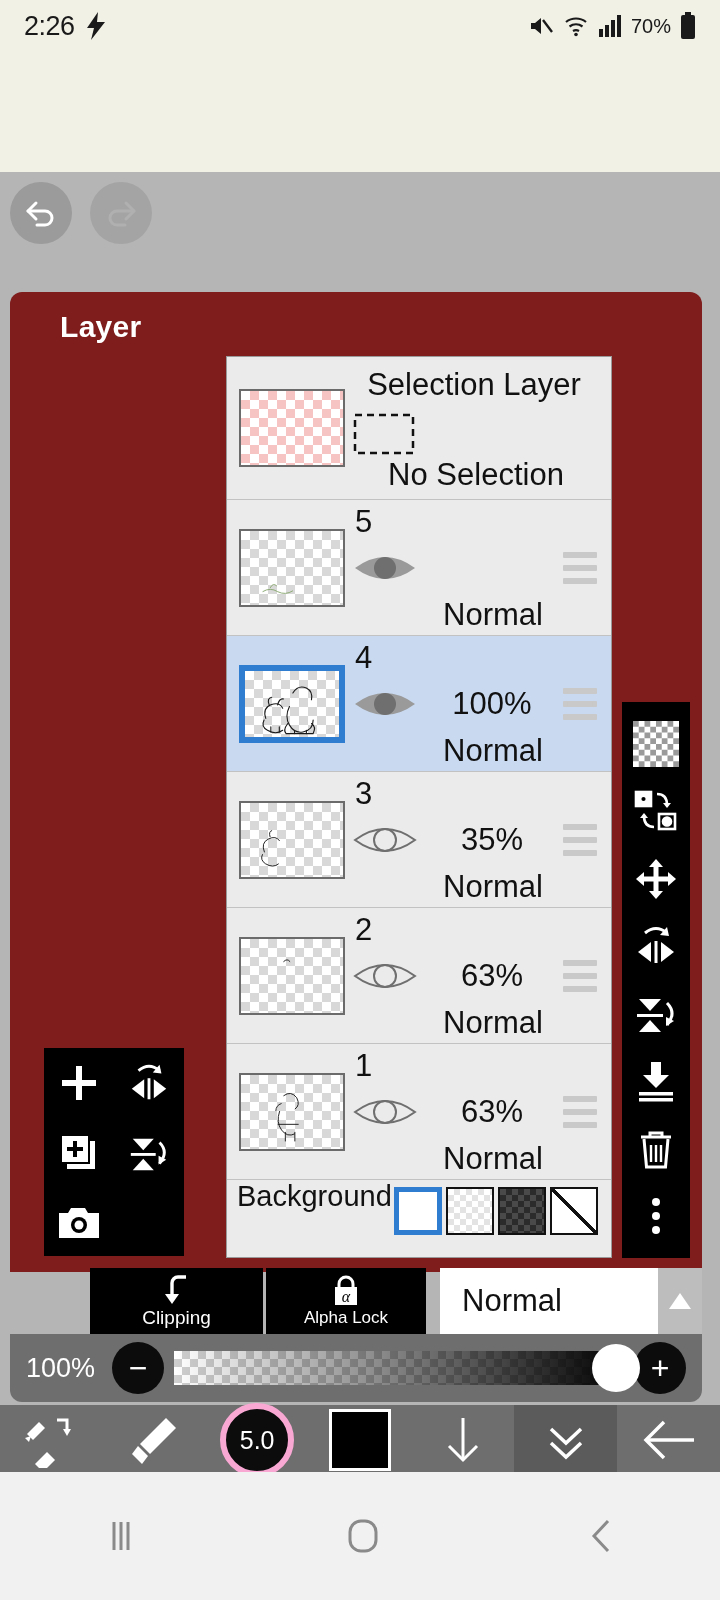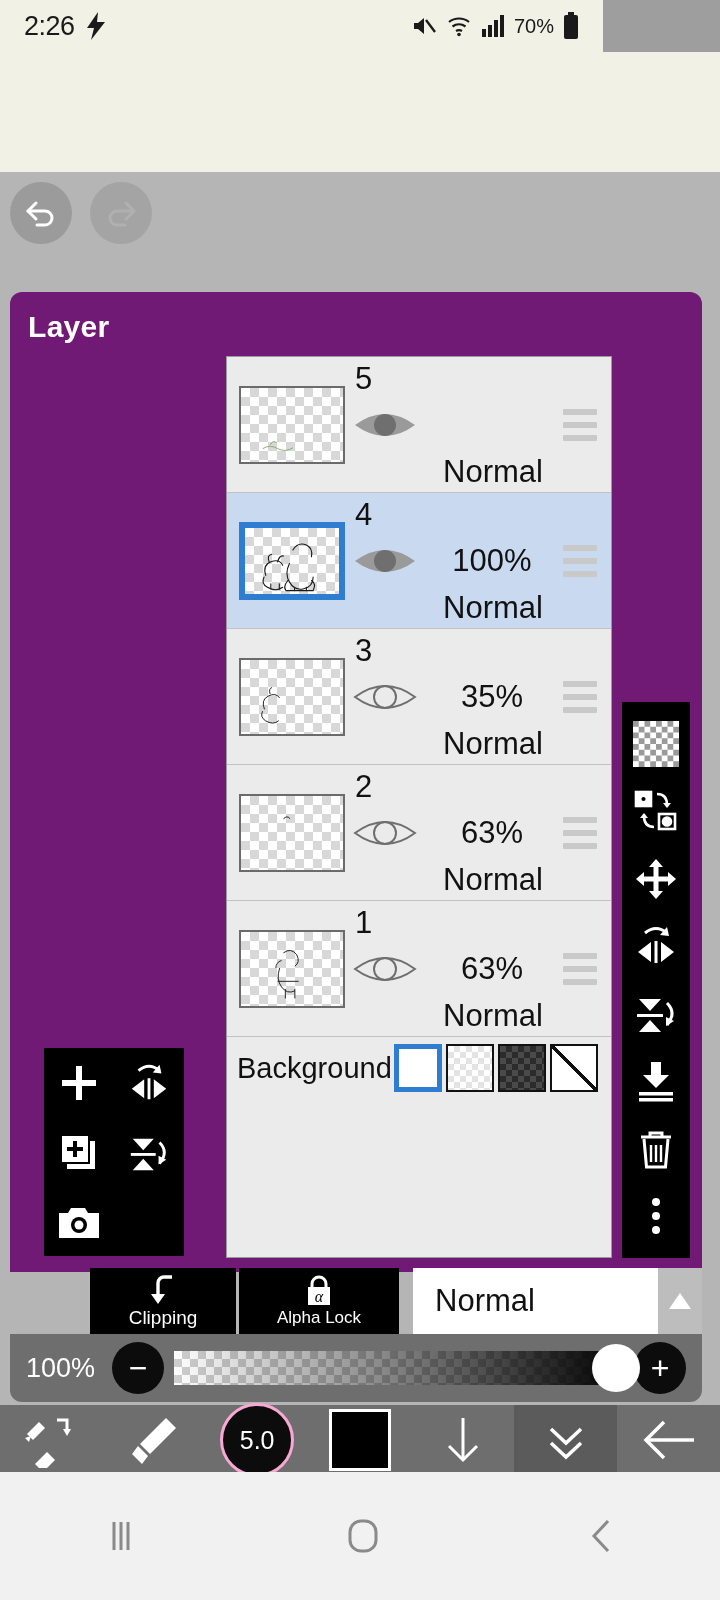--- a/index.html
+++ b/index.html
@@ -6,21 +6,21 @@
   html, body { width: 720px; height: 1600px; }
   body {
     font-family: "Liberation Sans", sans-serif;
     background: #9e9e9e;
     position: relative;
     overflow: hidden;
   }
 
   
   .statusbar {
-    position: absolute; top: 0; left: 0; width: 603px; height: 52px;
+    position: absolute; top: 0; left: 0; width: 720px; height: 52px;
     background: #f2f1e6;
     display: flex; align-items: center; justify-content: space-between;
     padding: 0 24px;
   }
   .sb-left { display: flex; align-items: center; gap: 10px; }
   .sb-time { font-size: 27px; color: #1a1a1a; letter-spacing: -0.5px; }
   .sb-right { display: flex; align-items: center; gap: 9px; }
   .sb-pct { font-size: 20px; color: #1a1a1a; }
   .ico { display: inline-block; line-height: 0; }
 
@@ -53,21 +53,21 @@
   }
   .artcard svg { width: 100%; height: 100%; }
   .artbig {
     position: absolute; left: 150px; top: 1000px; width: 175px; height: 258px;
     overflow: hidden;
   }
 
   
   .layerpanel {
     position: absolute; left: 10px; top: 292px; width: 692px; height: 980px;
-    background: #701a75; border-radius: 12px 12px 0 0;
+    background: #7f1d1d; border-radius: 12px 12px 0 0; padding-left: 32px;
   }
   .panel-title {
     color: #fff; font-size: 30px; font-weight: bold;
     padding: 18px 0 0 18px; letter-spacing: 0.3px;
   }
 
   .layerlist {
     position: absolute; left: 216px; top: 64px; width: 386px; height: 902px;
     background: #ebebeb; border: 1px solid #9a9a9a;
     overflow: hidden;
@@ -115,21 +115,21 @@
     font-size: 31px; color: #111; width: 150px; text-align: center;
   }
   .blend {
     position: absolute; left: 176px; bottom: 2px; width: 180px;
     text-align: center; font-size: 31px; color: #111;
   }
   .handle { position: absolute; right: 14px; top: 50%; transform: translateY(-50%); }
   .handle span { display: block; width: 34px; height: 6px; background: #c9c9c9; margin-bottom: 7px; border-radius: 1px; }
   .handle span:last-child { margin-bottom: 0; }
 
-  .bg-row { display: flex; align-items: center; padding-left: 10px; }
+  .bg-row { display: flex; padding-left: 10px; }
   .bg-label { font-size: 29px; color: #111; }
   .swatches { display: flex; align-items: center; margin-left: 2px; }
   .sw { width: 48px; height: 48px; border: 2px solid #111; margin-right: 4px; background: #fff; }
   .sw.active { border: 5px solid #2f7dd1; }
   .sw.lightcheck {
     background-color: #fff;
     background-image:
       linear-gradient(45deg, #e3e3e3 25%, transparent 25%, transparent 75%, #e3e3e3 75%),
       linear-gradient(45deg, #e3e3e3 25%, transparent 25%, transparent 75%, #e3e3e3 75%);
     background-size: 12px 12px; background-position: 0 0, 6px 6px;
@@ -168,21 +168,21 @@
   
   .actionbar {
     position: absolute; left: 90px; top: 1268px; width: 612px; height: 66px;
     display: flex; align-items: stretch;
   }
   .abtn {
     background: #000; color: #fff; width: 167px;
     display: flex; flex-direction: column; align-items: center; justify-content: center;
     gap: 1px;
   }
-  .abtn.clip { width: 146px; margin-right: 3px; }
+  .abtn.clip { width: 173px; margin-right: 3px; }
   .abtn.alpha { width: 160px; }
   .abtn-label { font-size: 19px; }
   .abtn-label.small { font-size: 17px; }
   .blendsel {
     flex: 1; background: #fff; display: flex; align-items: center;
     margin-left: 14px; padding-left: 22px; font-size: 31px; color: #111;
   }
   .blendarrow {
     width: 44px; background: #bdbdbd; display: flex; align-items: center; justify-content: center;
   }
@@ -215,21 +215,21 @@
 
   
   .toolstrip {
     position: absolute; left: 0; top: 1405px; width: 720px; height: 70px;
     background: #6e6e6e; display: flex; align-items: center;
   }
   .tcell { flex: 1; display: flex; align-items: center; justify-content: center; height: 100%; }
   .tcell.active { background: #5b5b5b; }
   .brushsize {
     width: 74px; height: 74px; border-radius: 50%; background: #0c0c0c;
-    border: 3px solid #f9a8d4; display: flex; align-items: center; justify-content: center;
+    border: 6px solid #f9a8d4; display: flex; align-items: center; justify-content: center;
     color: #fff; font-size: 25px;
   }
   .colorswatch { width: 62px; height: 62px; background: #000; border: 3px solid #fff; }
 
   
   .navbar {
     position: absolute; left: 0; top: 1472px; width: 720px; height: 128px;
     background: #f1f1f1; display: flex; align-items: center; justify-content: space-around;
   }
   .navglyph { color: #8a8a8a; }
@@ -335,20 +335,30 @@
     </g>
     <text x="55" y="140" font-family="Liberation Sans, sans-serif" font-size="11" fill="#6aa84f">Pandoriszzzl251</text>
   </svg>
 </div>
 
 <div class="layerpanel">
   <div class="panel-title">Layer</div>
 
   <div class="layerlist">
 
+    <div class="row selection-row">
+      <div class="thumb pink"></div>
+      <div class="sel-title">Selection Layer</div>
+      <div class="sel-icon">
+        <svg width="62" height="42" viewBox="0 0 62 42">
+            <rect x="2" y="2" width="58" height="38" fill="none" stroke="#111" stroke-width="2.5" stroke-dasharray="7 5"></rect>
+          </svg>
+      </div>
+      <div class="sel-none">No Selection</div>
+    </div>
 
     <div class="row layer-row">
       <div class="thumb">
         <svg viewBox="0 0 106 78">
             <g stroke="#8aa870" stroke-width="1" fill="none">
               <path d="M22 64 q8 -5 16 0 q8 4 16 -1"></path>
               <path d="M30 60 q3 -6 7 -2"></path>
             </g>
           </svg>
       </div>

